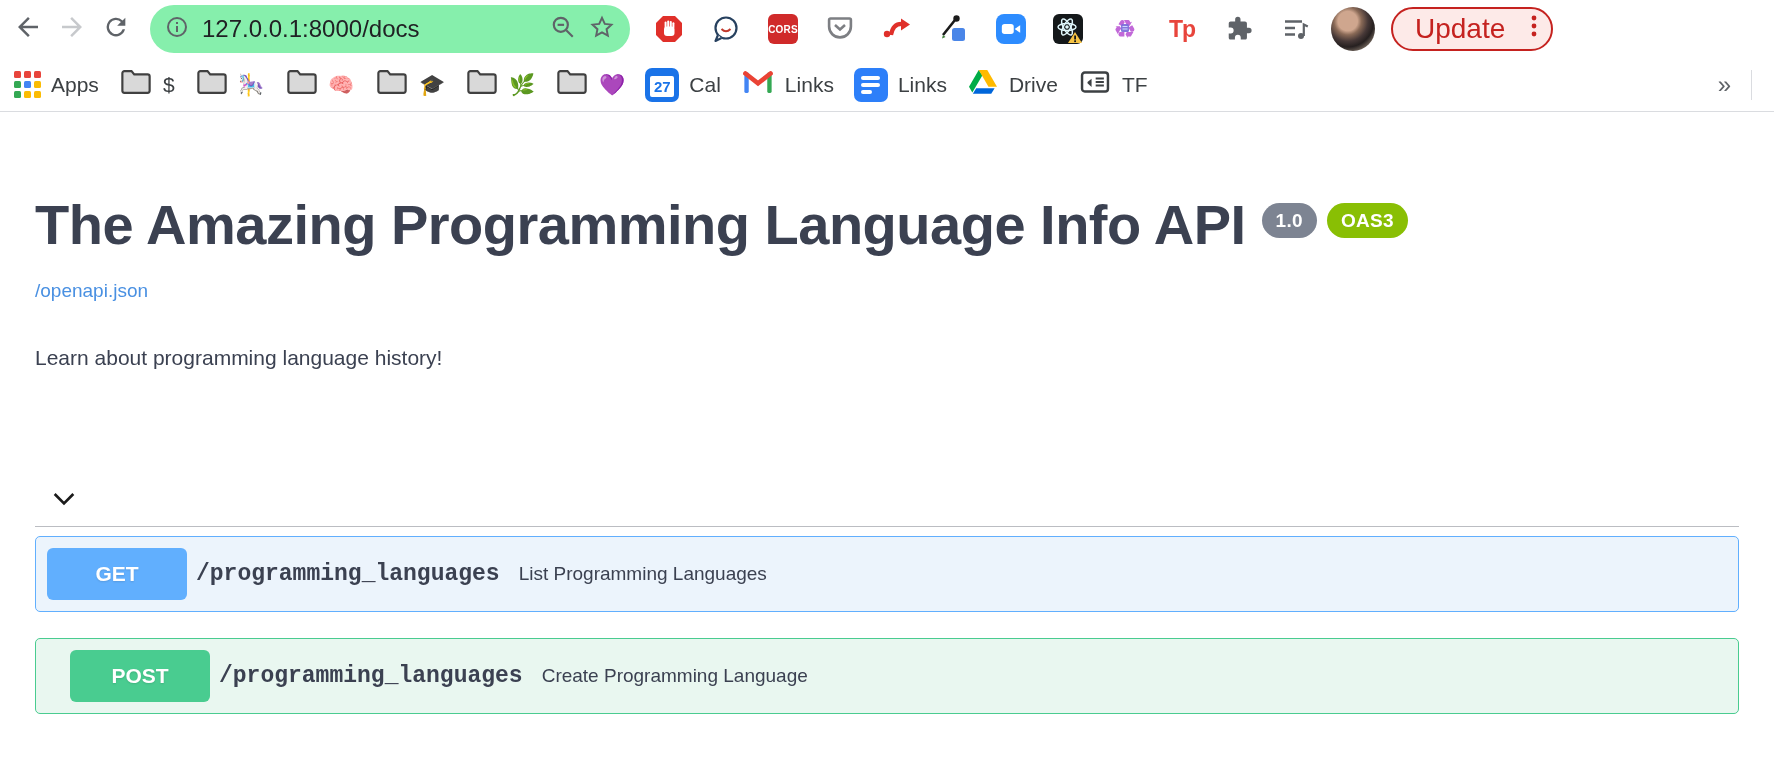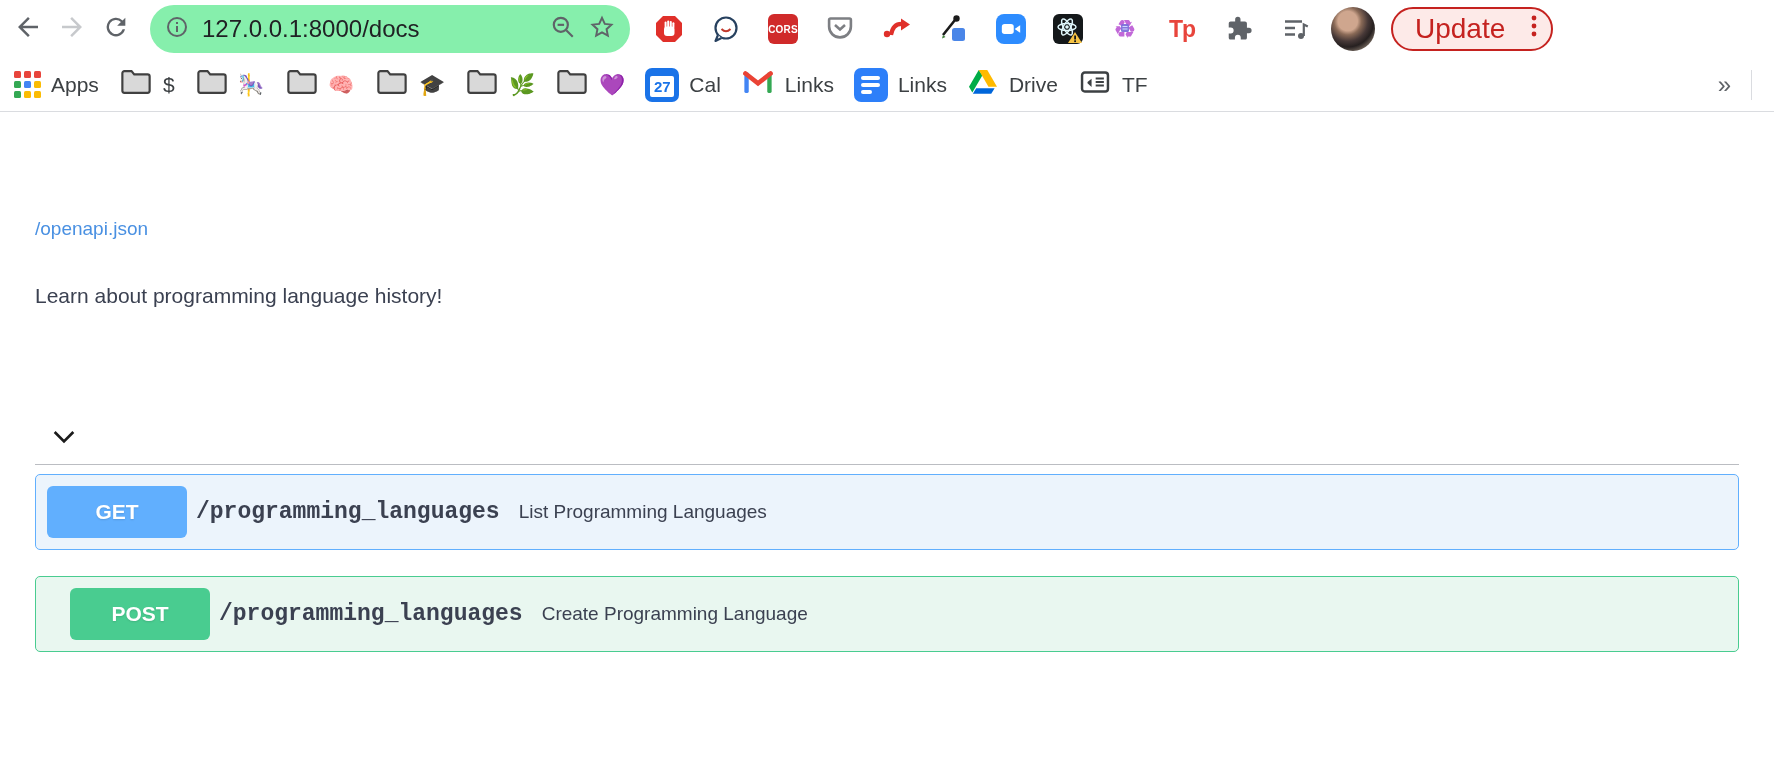--- a/index.html
+++ b/index.html
@@ -305,20 +305,27 @@
     </div>
 
     <div class="bm-spacer"></div>
     <span class="bm-chevrons">»</span>
     <span class="bm-divider"></span>
   </div>
 </div>
 
 <div class="page">
   <div class="info">
+    <h1 class="api-title">
+      <span>The Amazing Programming Language Info API</span>
+      <span class="badges">
+        <span class="badge version">1.0</span>
+        <span class="badge oas">OAS3</span>
+      </span>
+    </h1>
     <a class="spec-link">/openapi.json</a>
     <p class="description">Learn about programming language history!</p>
   </div>
 
   <div>
     <div class="tag-header">
       <button class="tag-toggle">
         <svg width="32" height="32" viewBox="0 0 24 24" fill="none" stroke="#1b1b1b" stroke-width="2">
             <polyline points="5,9 12,16 19,9"></polyline>
           </svg>

